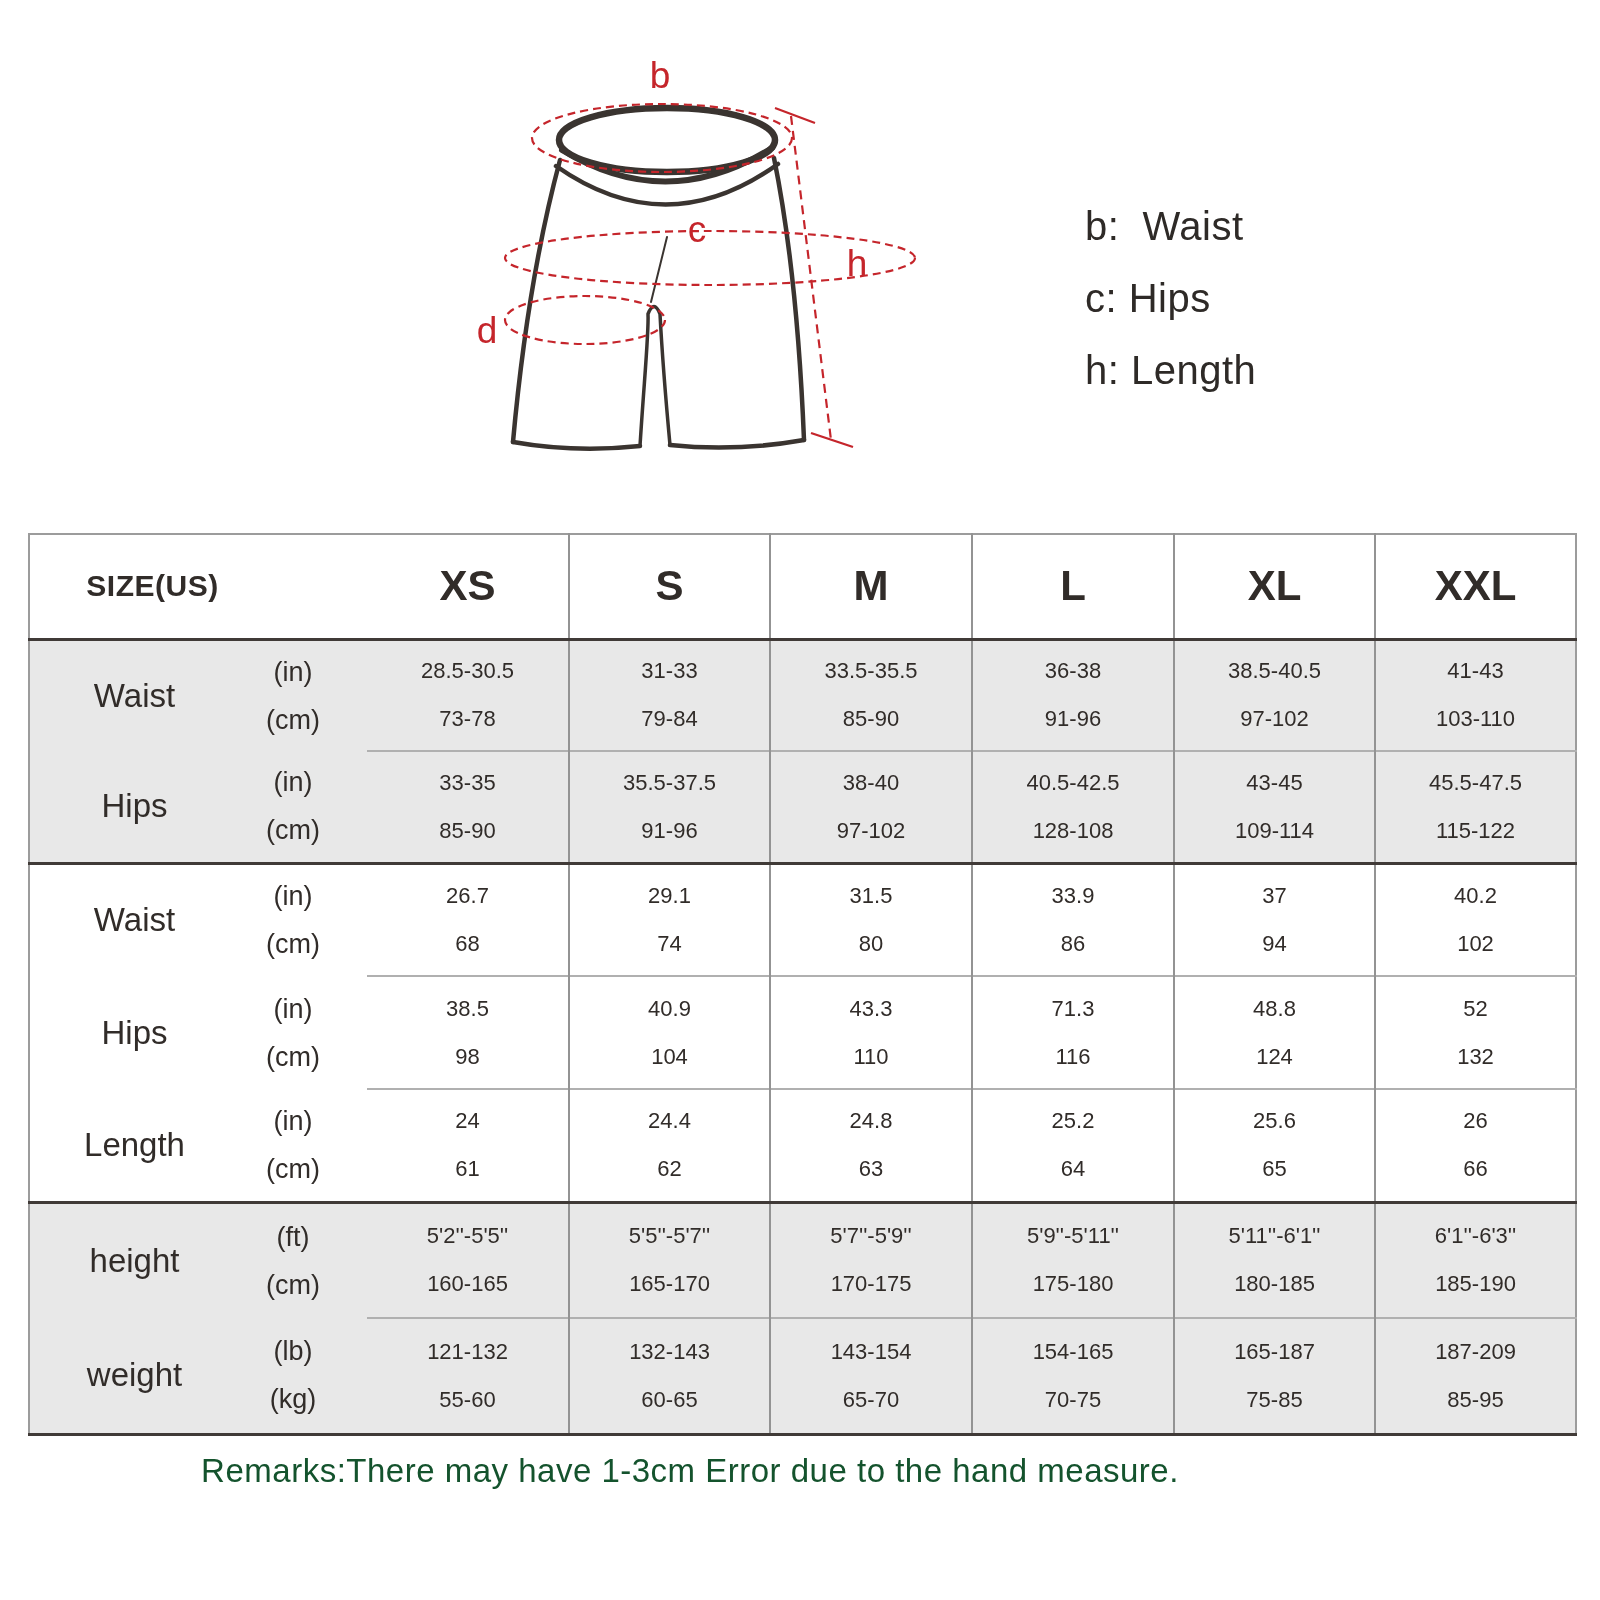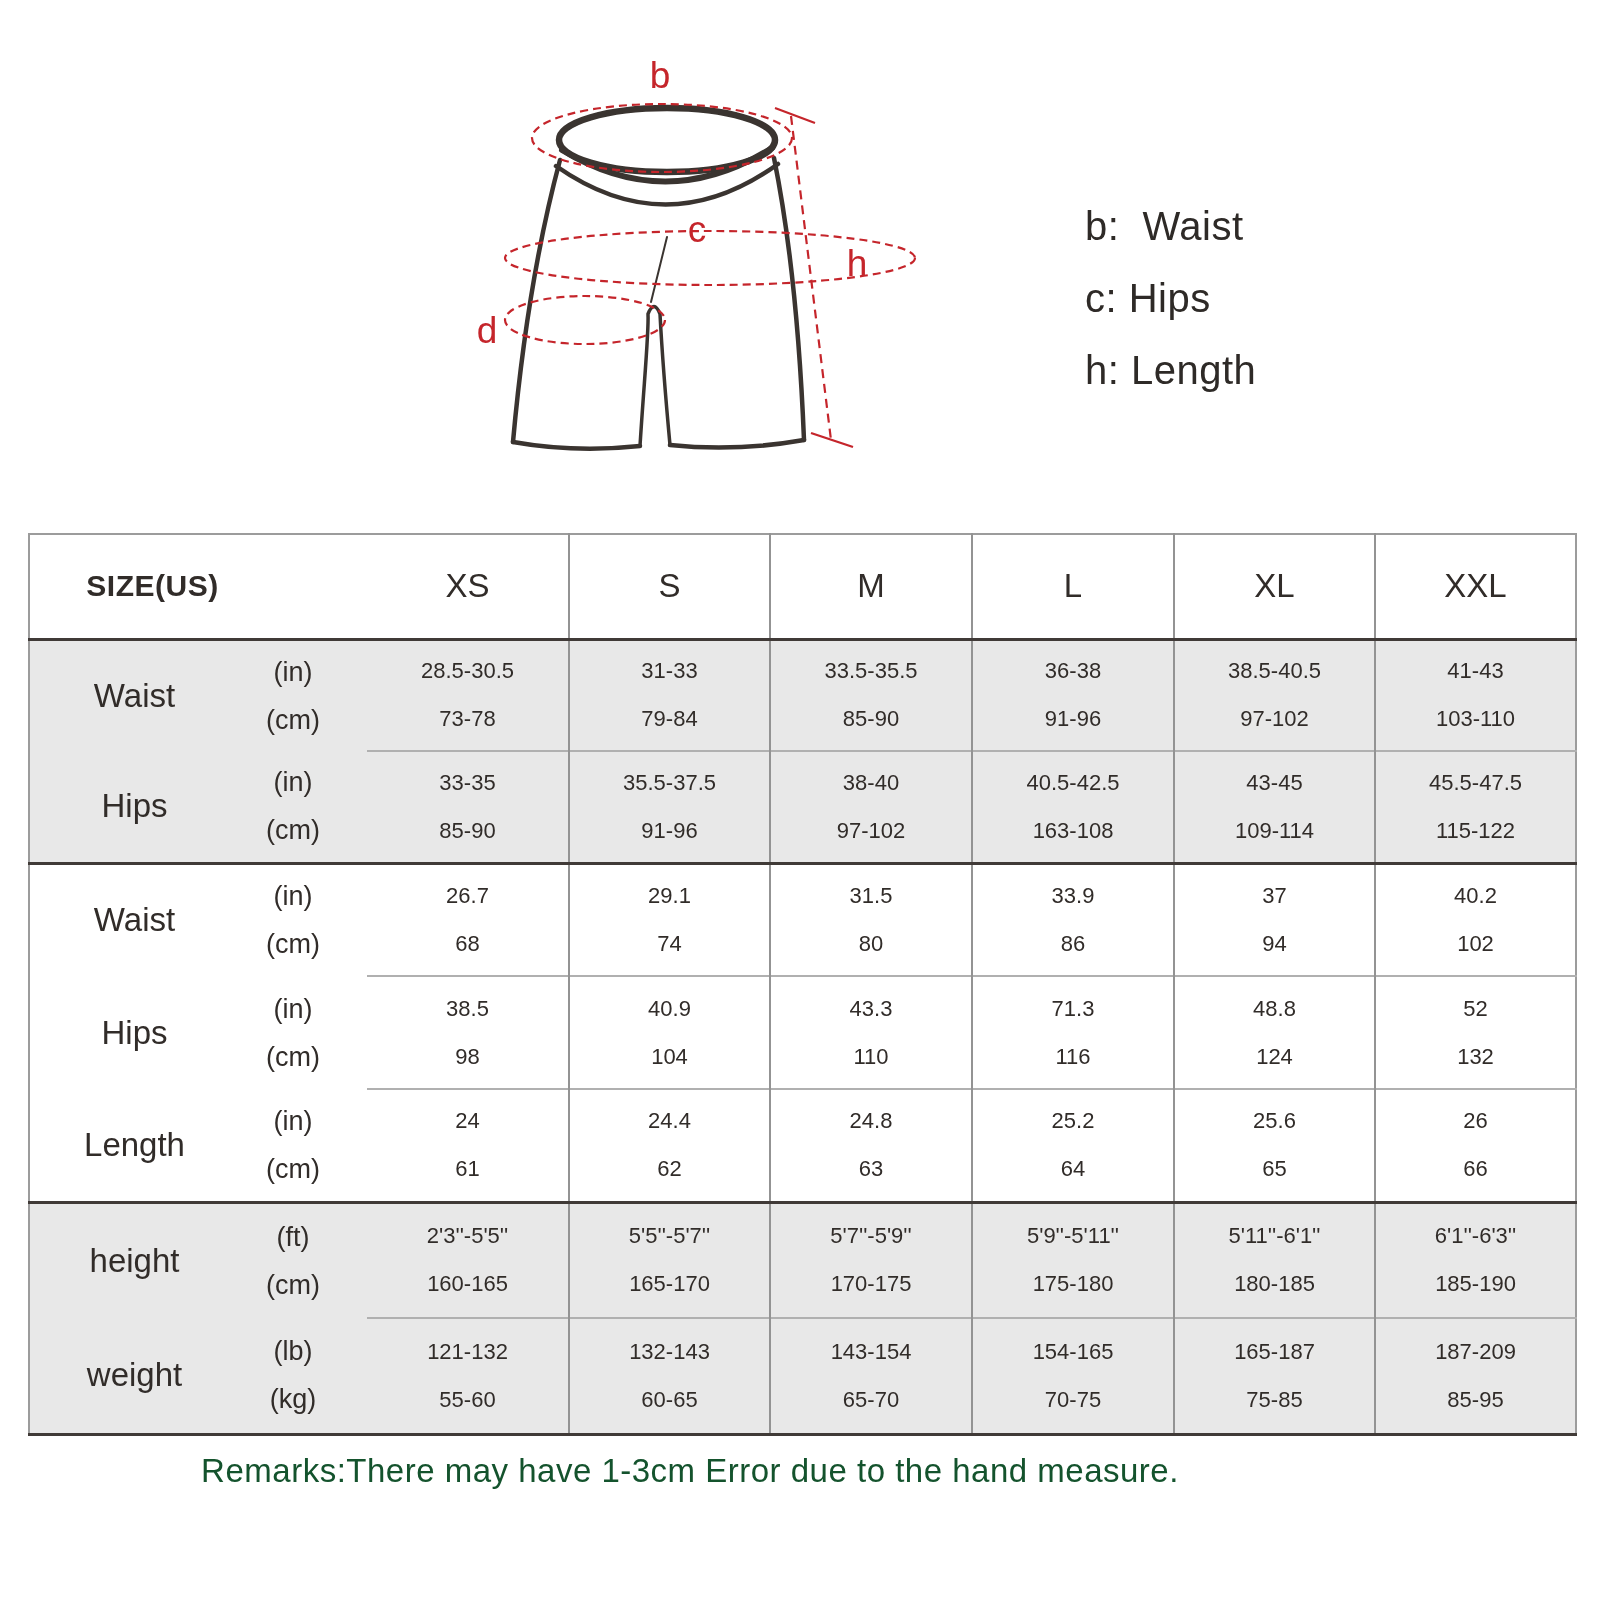--- a/index.html
+++ b/index.html
@@ -21,21 +21,21 @@
   
   table.size-chart {
     position:absolute; left:28px; top:533px; width:1547px;
     border-collapse:collapse; table-layout:fixed;
     border:2px solid #9c9c9c; border-bottom:3px solid #403a37;
   }
   td { text-align:center; vertical-align:middle; }
 
   tr.head { height:105px; }
   td.size-us { font-size:30px; font-weight:bold; padding-right:92px; letter-spacing:0.5px; }
-  td.sz { font-size:33px; font-weight:normal; }
+  td.sz { font-size:42px; font-weight:bold; }
 
   tbody.s1 tr { height:112px; }
   tbody.s2 tr { height:113px; }
   tbody.s3 tr { height:116px; }
   tbody.g { background:#e8e8e8; }
 
   td.l { font-size:33px; padding-left:20px; }
   td.u div, td.v div { line-height:48px; }
   td.u { font-size:27px; }
   td.v { font-size:22px; }
@@ -155,21 +155,21 @@
       <td class="v cl">
           <div>35.5-37.5</div>
           <div>91-96</div>
         </td>
       <td class="v cl">
           <div>38-40</div>
           <div>97-102</div>
         </td>
       <td class="v cl">
           <div>40.5-42.5</div>
-          <div>163-108</div>
+          <div>128-108</div>
         </td>
       <td class="v cl">
           <div>43-45</div>
           <div>109-114</div>
         </td>
       <td class="v cl">
           <div>45.5-47.5</div>
           <div>115-122</div>
         </td>
     </tr>
@@ -272,21 +272,21 @@
   </tbody>
 
   <tbody class="s3 g">
     <tr class="ssec">
       <td class="l">height</td>
       <td class="u">
         <div>(ft)</div>
         <div>(cm)</div>
       </td>
       <td class="v">
-          <div>2'3''-5'5''</div>
+          <div>5'2''-5'5''</div>
           <div>160-165</div>
         </td>
       <td class="v cl">
           <div>5'5''-5'7''</div>
           <div>165-170</div>
         </td>
       <td class="v cl">
           <div>5'7''-5'9''</div>
           <div>170-175</div>
         </td>

